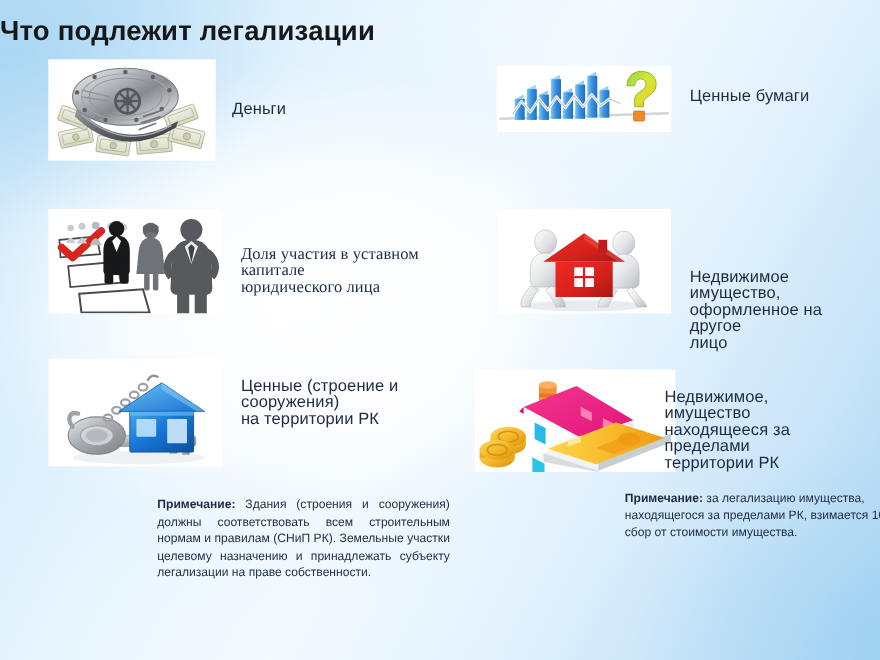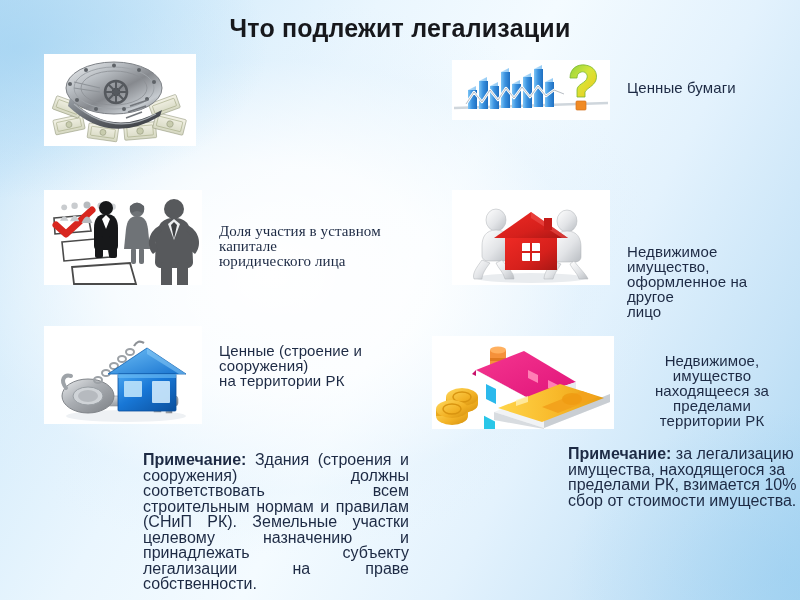--- a/index.html
+++ b/index.html
@@ -31,21 +31,21 @@
       radial-gradient(ellipse 45% 36% at 2% 8%, rgba(150,205,240,0.55) 0%, rgba(150,205,240,0) 70%),
       radial-gradient(ellipse 40% 40% at 99% 96%, rgba(150,205,240,0.45) 0%, rgba(150,205,240,0) 70%);
   }
 
   
   .slide-title {
     position: absolute;
     left: 0;
     top: 14px;
     width: 800px;
-    text-align: center;
+    text-align: left;
     font-size: 25px;
     font-weight: bold;
     color: #17181c;
     letter-spacing: 0.2px;
     z-index: 6;
   }
 
   
   .pic {
     position: absolute;
@@ -63,21 +63,21 @@
     line-height: 15px;
     letter-spacing: 0.1px;
     z-index: 5;
     white-space: pre-line;
   }
 
   
   .note {
     position: absolute;
     color: #1d2a44;
-    font-size: 16px;
+    font-size: 11px;
     line-height: 15.5px;
     z-index: 5;
   }
   .note-left { text-align: justify; text-align-last: left; }
   .note .note-label { font-weight: bold; }
 </style>
 </head>
 <body>
 
 <div id="slide">
@@ -175,20 +175,21 @@
         </g>
 
         <g stroke="#8e9398" stroke-width="1.2" fill="none">
           <line x1="30" y1="28" x2="56" y2="34"></line>
           <line x1="30" y1="34" x2="56" y2="38"></line>
         </g>
       </g>
     </svg>
   </div>
 
+  <div class="caption" style="left:211px; top:92px; width:200px;">Деньги</div>
 
   <div class="pic" style="left:452px; top:60px; width:158px; height:60px;">
     <svg viewBox="0 0 158 60" xmlns="http://www.w3.org/2000/svg">
       <defs>
         <linearGradient id="barf" x1="0" y1="0" x2="1" y2="0">
           <stop offset="0%" stop-color="#7cc4f5"></stop>
           <stop offset="45%" stop-color="#3a92e0"></stop>
           <stop offset="100%" stop-color="#1f6fc0"></stop>
         </linearGradient>
         <linearGradient id="bart" x1="0" y1="0" x2="1" y2="1">
@@ -497,21 +498,21 @@
         <polygon points="62,76 62,84 112,93 112,92" fill="#d8dce0"></polygon>
         <polygon points="112,92 178,66 178,58 112,84" fill="#c9ced3"></polygon>
         <polygon points="66,72 128,48 172,62 110,86" fill="url(#cashg)"></polygon>
         <polygon points="150,55 166,61 126,77 110,71" fill="#f3a31c"></polygon>
         <ellipse cx="140" cy="63" rx="10" ry="6" fill="#ef9b12" opacity="0.85"></ellipse>
         <polygon points="84,64 96,60 96,66 84,70" fill="#fff0b0" opacity="0.8"></polygon>
       </g>
     </svg>
   </div>
 
-  <div class="caption" style="left:627px; top:353px; width:170px;text-align:center;">Недвижимое,  имущество
+  <div class="caption" style="left:604px; top:353px; width:170px;">Недвижимое,  имущество
 находящееся за пределами
 территории  РК</div>
 
   <div class="note note-left" style="left:143px; top:452px; width:266px;">
     <span class="note-label">Примечание:</span><span> Здания (строения и сооружения) должны соответствовать всем строительным нормам и правилам (СНиП РК). Земельные участки целевому назначению и принадлежать субъекту легализации на праве собственности.</span>
   </div>
 
   <div class="note" style="left:568px; top:446px; width:258px;">
     <span class="note-label">Примечание:</span><span> за легализацию имущества, находящегося за пределами РК, взимается 10% сбор от стоимости имущества.</span>
   </div>

